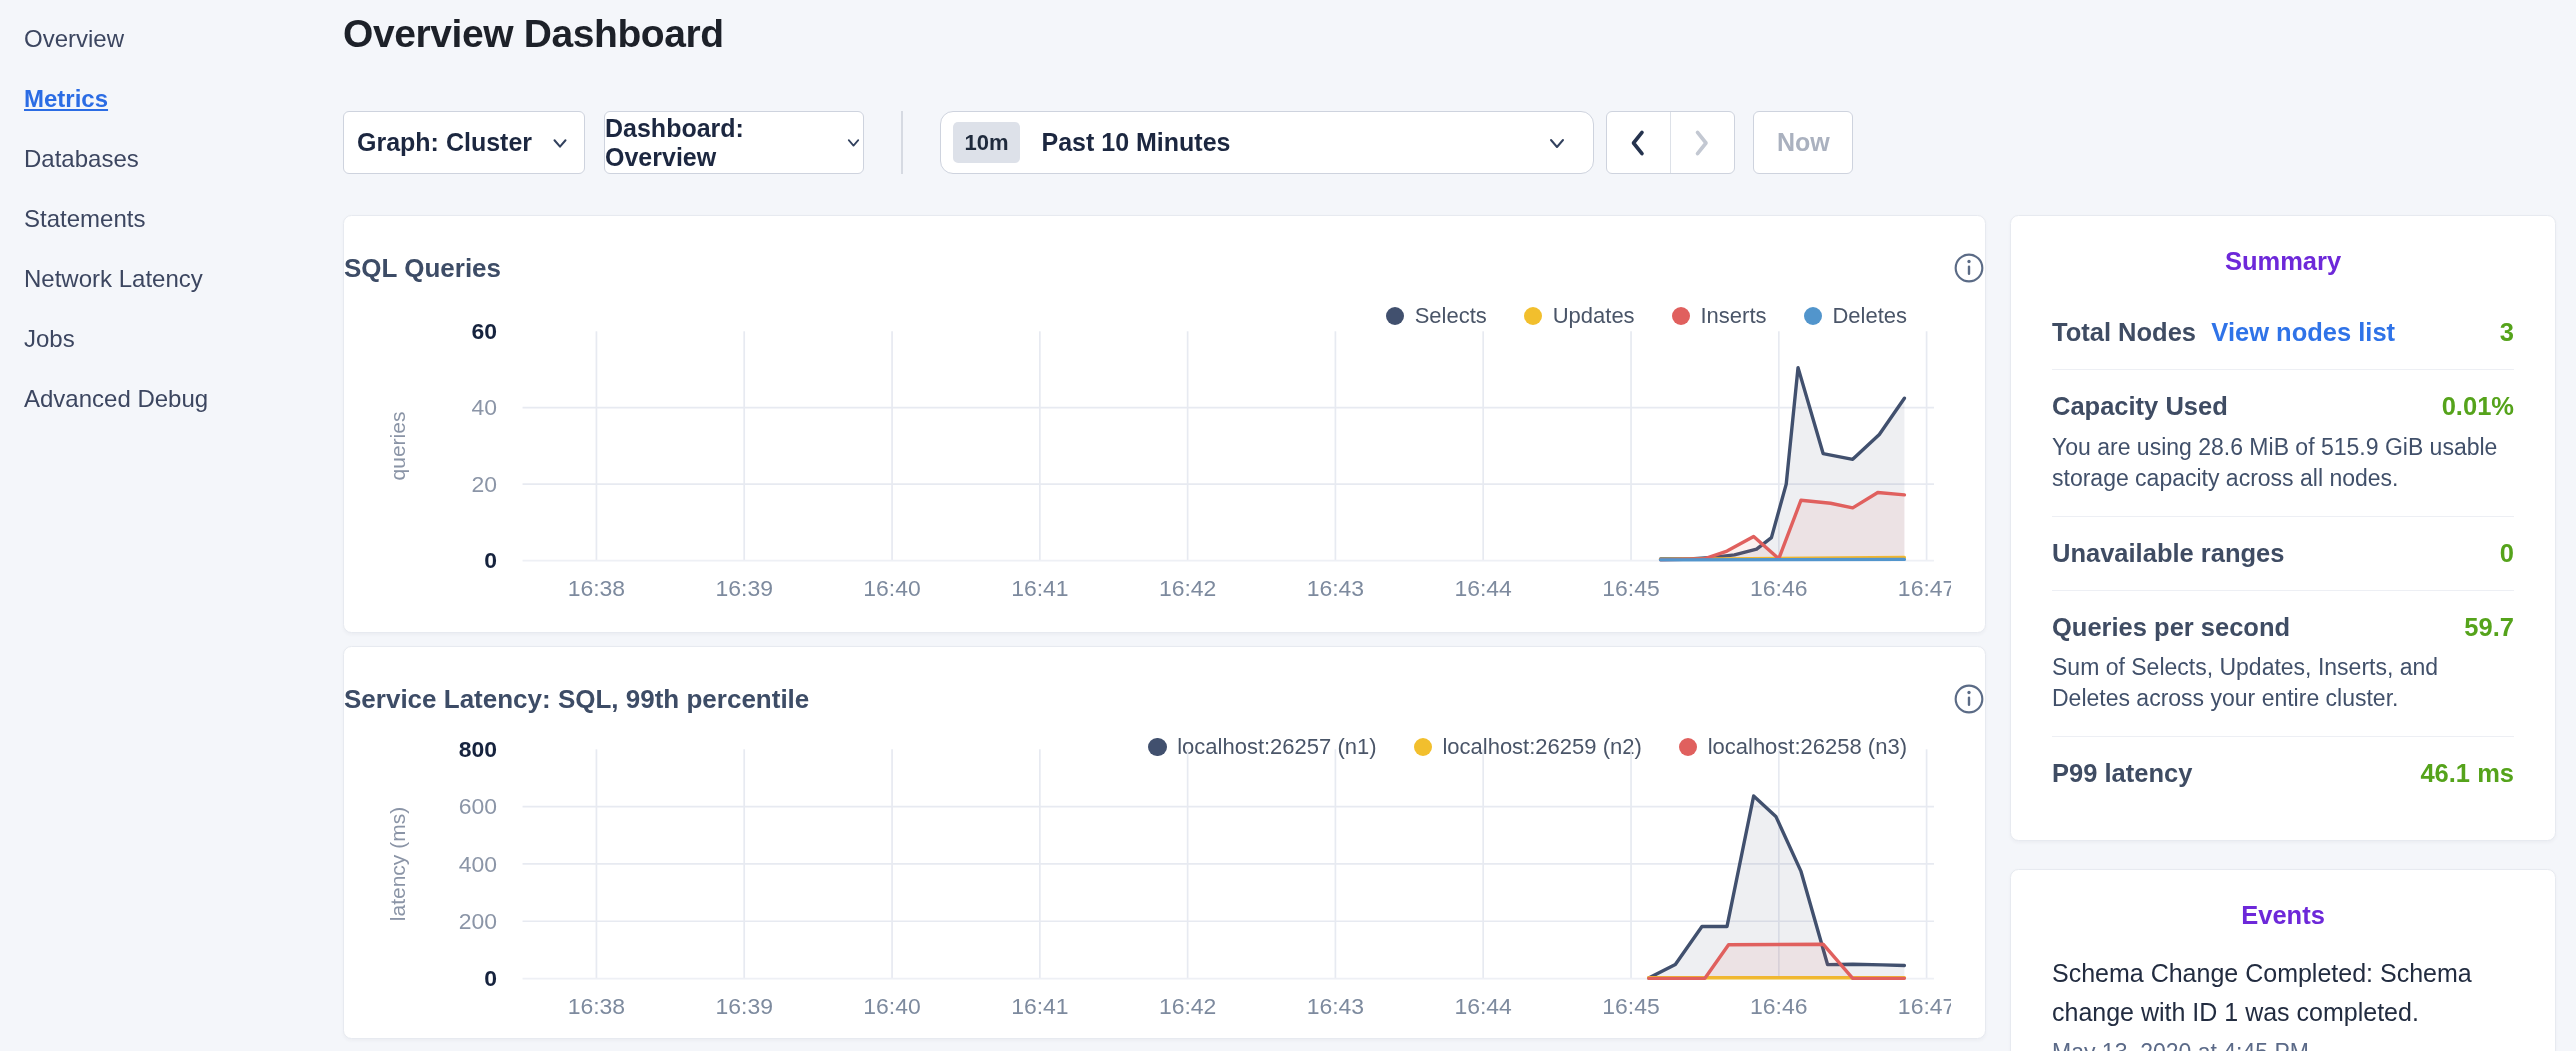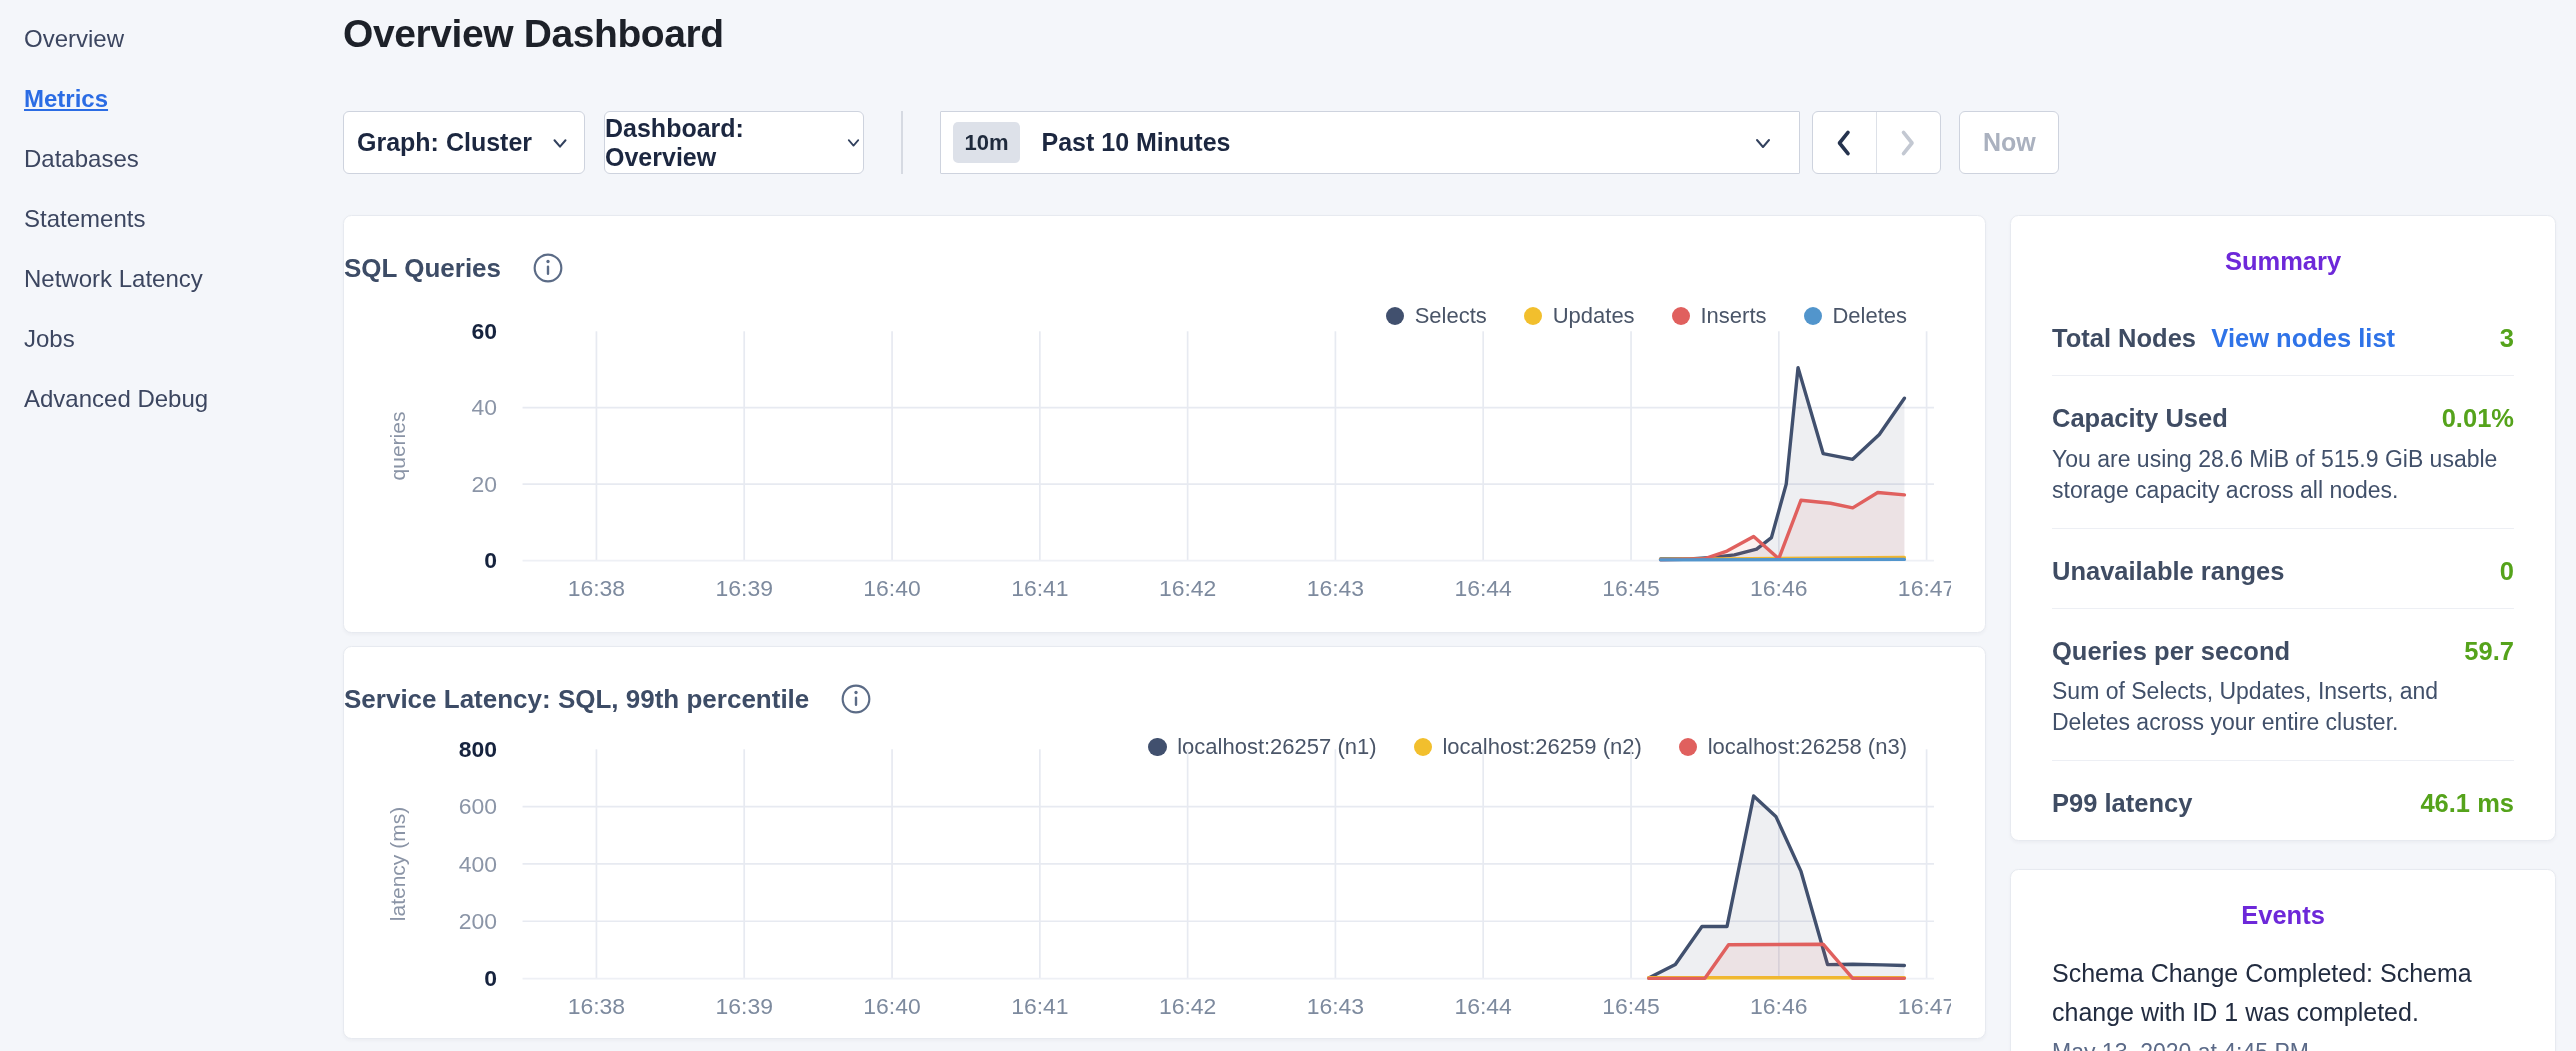--- a/index.html
+++ b/index.html
@@ -22,22 +22,22 @@
   
   .page-title{position:absolute;left:343px;top:12px;font-size:39px;font-weight:600;
     color:#1d2129;letter-spacing:-0.4px;}
   .toolbar{position:absolute;left:343px;top:111px;height:63px;display:flex;align-items:stretch;}
   .dropdown{background:#fff;border:1.7px solid var(--btn-border);border-radius:6px;
     display:flex;align-items:center;justify-content:center;gap:17px;font-size:25px;
     font-weight:700;color:#1c2740;cursor:pointer;}
   .dd-graph{width:242px;margin-right:19px;}
   .dd-dash{width:260px;margin-right:37px;}
   .toolbar-divider{width:1.7px;background:#d6dae2;margin-right:37px;}
-  .time-selector{width:860px;background:#fff;border:1.7px solid var(--btn-border);
-    border-radius:1px;display:flex;align-items:center;cursor:pointer;margin-right:12px;}
+  .time-selector{width:654px;background:#fff;border:1.7px solid var(--btn-border);
+    border-radius:13px;display:flex;align-items:center;cursor:pointer;margin-right:12px;}
   .time-badge{background:#dde1e9;border-radius:5.1px;font-size:22px;font-weight:700;
     color:#1f2a3c;padding:7.7px 11px;margin-left:12.8px;}
   .time-label{font-size:25px;font-weight:700;color:#1c2740;margin-left:22px;flex:1;}
   .time-chevron{margin-right:24px;}
   .range-arrows{width:129px;border:1.7px solid var(--btn-border);border-radius:6px;
     background:#fff;display:flex;margin-right:18.7px;}
   .arrow-btn{flex:1;display:flex;align-items:center;justify-content:center;cursor:pointer;}
   .arrow-btn.prev{border-right:1.7px solid #dde1e8;}
   .now-button{width:100px;border:1.7px solid var(--btn-border);border-radius:6px;background:#fff;
     display:flex;align-items:center;justify-content:center;font-size:25px;font-weight:700;
@@ -46,21 +46,21 @@
   
   .card{position:absolute;background:var(--card);border:0.9px solid var(--card-border);
     border-radius:8.5px;box-shadow:0 1.7px 3.4px rgba(40,50,70,0.04);}
   .chart-card-1{left:343px;top:215px;width:1643px;height:418px;}
   .chart-card-2{left:343px;top:646px;width:1643px;height:393px;}
   .summary-card{left:2010px;top:215px;width:546px;height:626px;}
   .events-card{left:2010px;top:869px;width:546px;height:255px;}
 
   
   .chart-title-row{position:absolute;top:36px;left:0;right:0;display:flex;
-    align-items:center;justify-content:flex-start;gap:31px;}
+    align-items:center;justify-content:space-between;gap:31px;}
   .chart-title{font-size:26px;font-weight:700;color:#3d4c66;}
   .info-icon{color:#5b6b86;display:inline-flex;cursor:pointer;}
   .legend{position:absolute;top:87px;right:78px;display:flex;gap:37px;}
   .lg-item{display:flex;align-items:center;gap:10.2px;font-size:22px;color:#4a5568;cursor:pointer;}
   .lg-dot{width:18.7px;height:18.7px;border-radius:50%;display:inline-block;}
   .ylabel{position:absolute;left:54px;font-size:21px;color:#8a94a6;
     transform:translate(-50%,-50%) rotate(-90deg);white-space:nowrap;}
   .chart-card-1 .ylabel{top:230px;}
   .chart-card-2 .ylabel{top:217px;}
   .plot{position:absolute;left:51px;width:1556px;height:293px;}
@@ -73,21 +73,21 @@
   svg text{font-family:"Liberation Sans",sans-serif;}
   svg .xtick{font-size:27px;fill:#7d8a9e;text-anchor:middle;}
   svg .ytick{font-size:27px;fill:#8b95a7;text-anchor:end;}
   svg .ytick.major{fill:var(--tick-major);font-weight:700;}
 
   
   .panel-title{margin-top:31px;text-align:center;font-size:25.5px;font-weight:700;color:#6d28d9;}
   .summary-rows{padding:20.4px 41px 0 41px;}
   .summary-row{padding:22px 0;}
   .summary-row + .summary-row{border-top:1.7px solid #edeff4;}
-  .row-main{display:flex;align-items:flex-start;margin-top:6px;}
+  .row-main{display:flex;align-items:flex-start;}
   .row-label{font-size:25.5px;font-weight:700;color:#3f4c63;}
   .row-link{font-size:25.5px;font-weight:600;color:var(--link);margin-left:15.3px;cursor:pointer;}
   .row-value{margin-left:auto;font-size:25.5px;font-weight:700;color:var(--green);}
   .row-subtext{margin-top:10.2px;font-size:23px;line-height:31px;color:#41506a;}
 
   
   .event-item{padding:24px 41px 0 41px;}
   .event-message{font-size:25px;line-height:39px;color:#222c40;}
   .event-timestamp{margin-top:6.8px;font-size:23px;color:#5b6a88;}
 </style>

